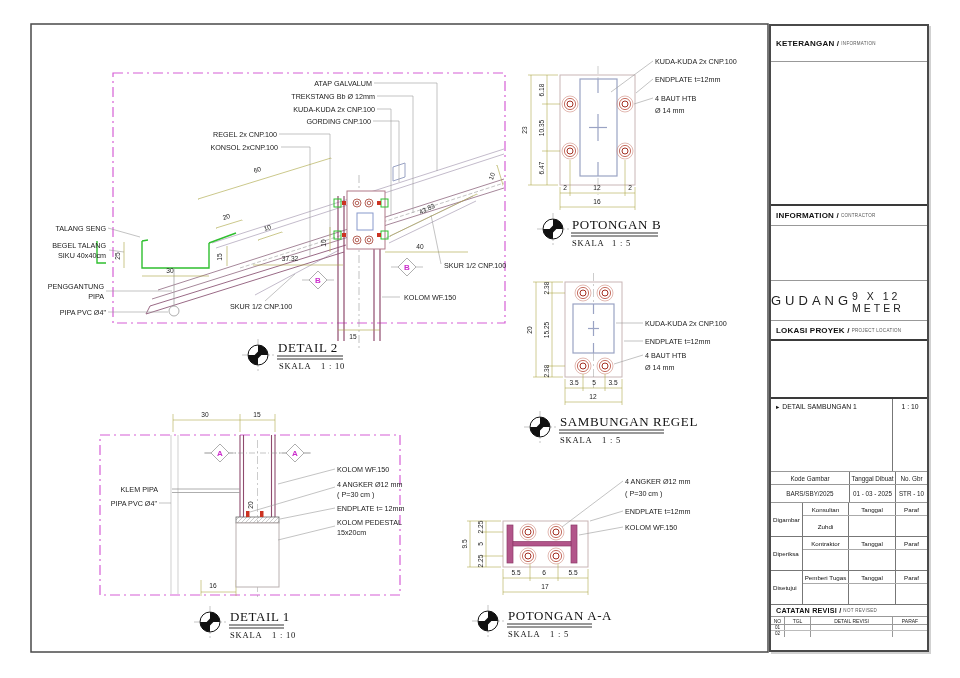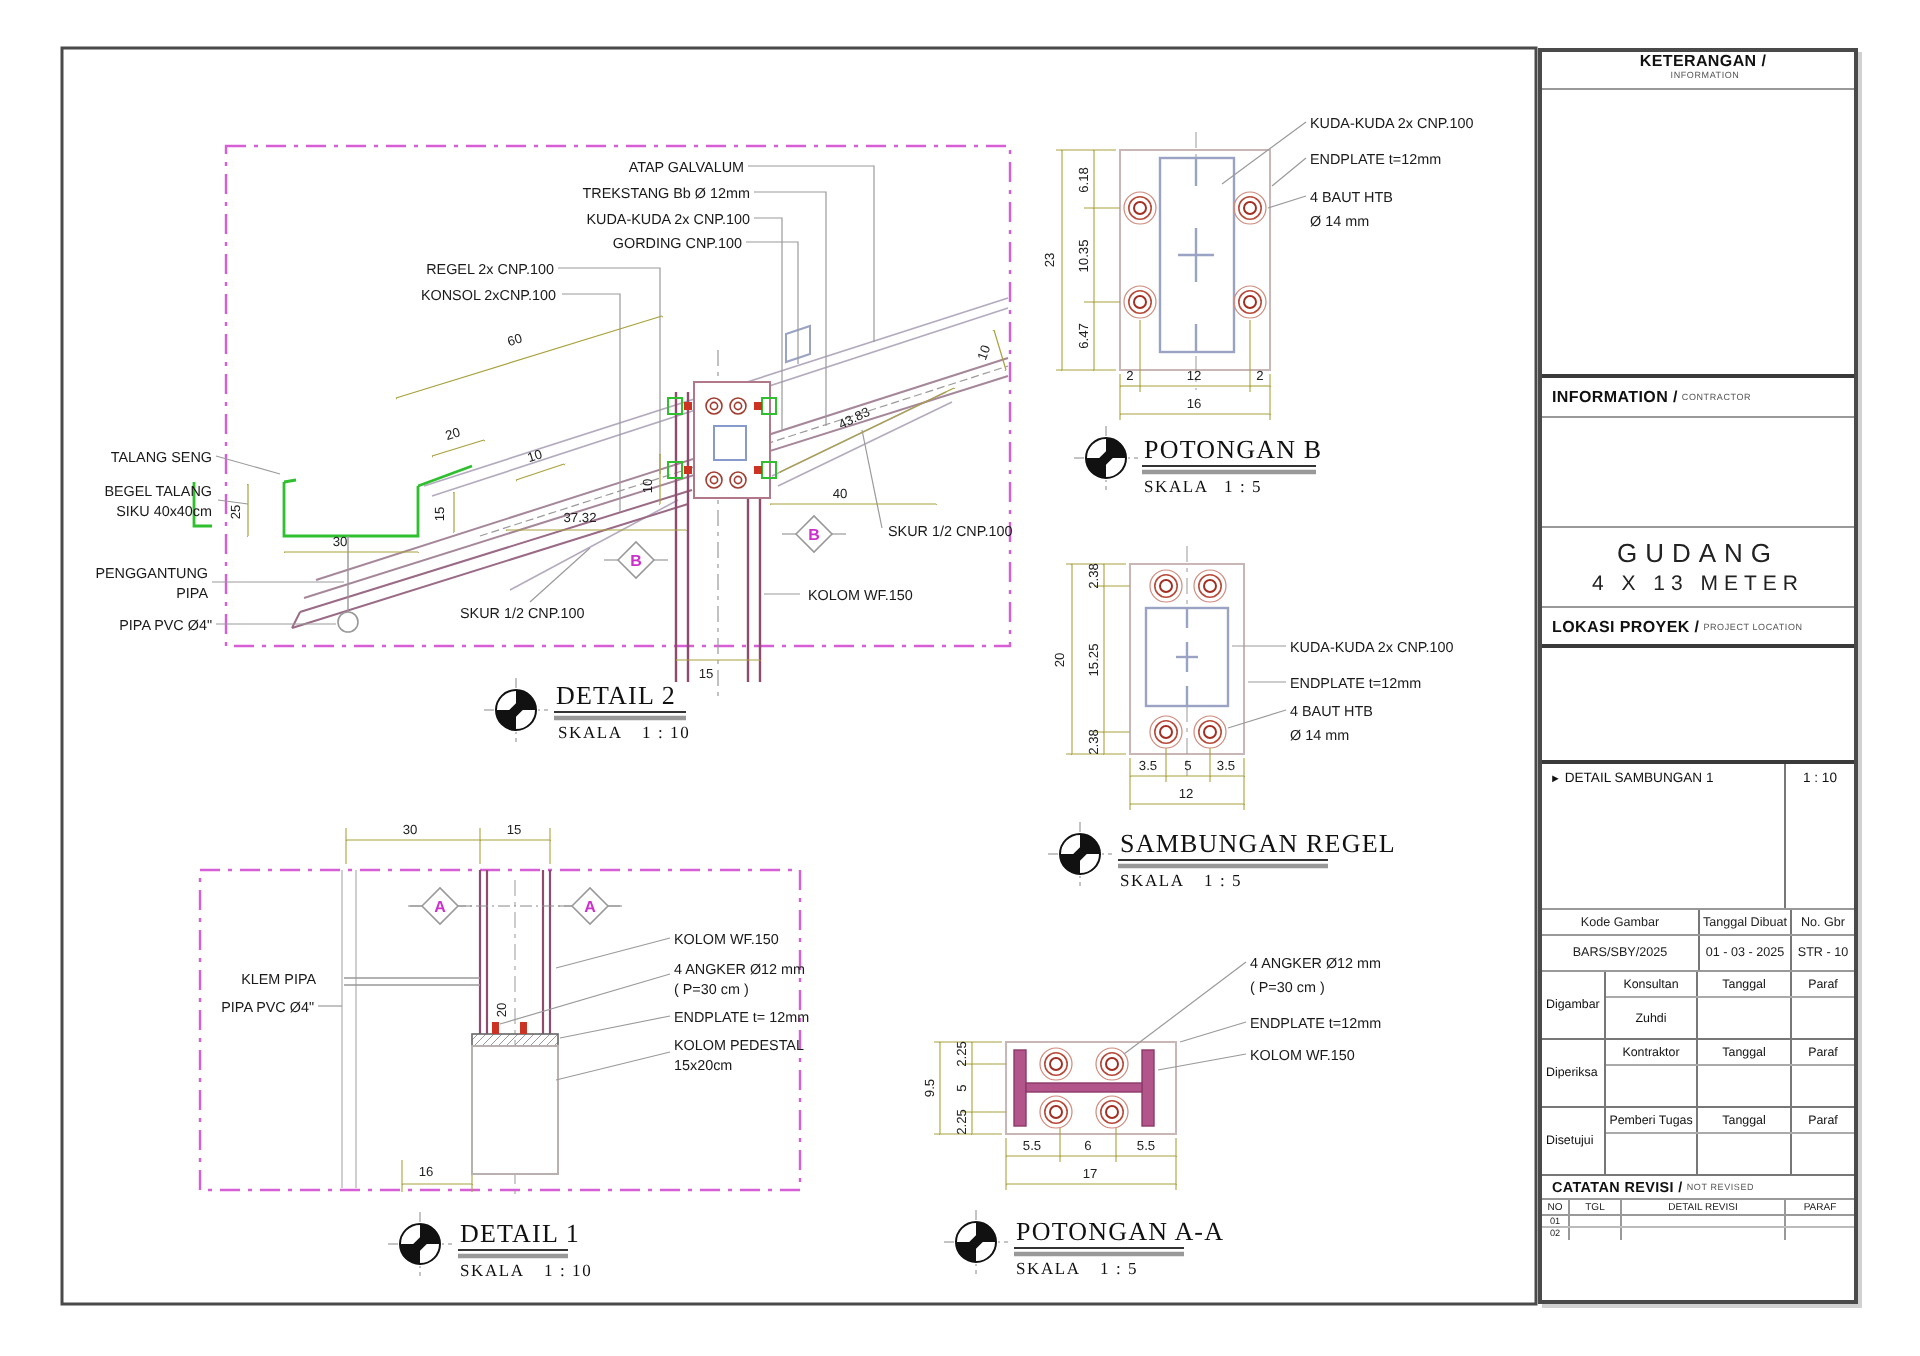--- a/index.html
+++ b/index.html
@@ -13,21 +13,21 @@
   .mk{font:bold 8px "Liberation Sans",sans-serif;fill:#cc2fcc;text-anchor:middle;}
   
   #tblock{position:absolute;left:769px;top:24px;width:160px;height:628px;border:2px solid #4a4a4a;box-sizing:border-box;background:#fff;box-shadow:2px 2px 0 rgba(0,0,0,.18);font-family:"Liberation Sans",sans-serif;color:#111;}
   .hdr{display:flex;align-items:center;padding-left:5px;font-weight:bold;font-size:8px;letter-spacing:.2px;box-sizing:border-box;}
   .hdr .sub{font-weight:normal;font-size:4.5px;color:#555;margin-left:2px;letter-spacing:.3px;}
   .bb1{border-bottom:1px solid #999;}
   .bb2{border-bottom:2px solid #3a3a3a;}
   .cellr{border-right:1px solid #777;box-sizing:border-box;}
   .tinytxt{font-size:6.3px;color:#222;}
   .ctr{display:flex;align-items:center;justify-content:center;}
-  #gudang{height:40px;display:flex;flex-direction:column;align-items:center;justify-content:center;box-sizing:border-box;}
+  #gudang{height:40px;display:flex;flex-direction:row;align-items:center;justify-content:center;box-sizing:border-box;}
   #gudang .l1{font-size:13px;letter-spacing:4px;color:#222;}
   #gudang .l2{font-size:10.5px;letter-spacing:3px;color:#222;margin-top:2px;}
   .rowflex{display:flex;box-sizing:border-box;}
   .sigblock{display:flex;border-bottom:1px solid #777;box-sizing:border-box;height:34px;}
   .sigrole{width:32px;display:flex;align-items:center;padding-left:2px;font-size:6.2px;border-right:1px solid #777;box-sizing:border-box;}
   .sigcells{flex:1;display:flex;flex-direction:column;}
   .sighrow{display:flex;height:13px;border-bottom:1px solid #aaa;box-sizing:border-box;}
   .sigvrow{display:flex;flex:1;}
   .sc2{width:46px;border-right:1px solid #777;box-sizing:border-box;display:flex;align-items:center;justify-content:center;font-size:6.2px;}
   .sc3{width:47px;border-right:1px solid #777;box-sizing:border-box;display:flex;align-items:center;justify-content:center;font-size:6.2px;}
@@ -446,35 +446,35 @@
     <text class="ttl" x="508" y="620">POTONGAN A-A</text>
     <line x1="507" y1="624" x2="592" y2="624" stroke="#333" stroke-width="1"></line>
     <line x1="507" y1="627" x2="592" y2="627" stroke="#999" stroke-width="2.2"></line>
     <text class="sk" x="508" y="637">SKALA</text>
     <text class="sk" x="550" y="637">1 : 5</text>
   </g>
 </svg>
 
 
 <div id="tblock">
-  <div class="hdr bb1" style="height:19px;flex-direction:column;">
+  <div class="hdr bb1" style="height:36px;">
     <span>KETERANGAN /</span>
     <span class="sub">INFORMATION</span>
   </div>
   <div class="bb2" style="height:142px;"></div>
 
   <div class="hdr bb1" style="height:20px;">
     <span>INFORMATION /</span>
     <span class="sub">CONTRACTOR</span>
   </div>
   <div class="bb1" style="height:54px;"></div>
 
   <div id="gudang" class="bb1">
     <div class="l1">GUDANG</div>
-    <div class="l2">4 X 13 METER</div>
+    <div class="l2">9 X 12 METER</div>
   </div>
   <div class="hdr bb2" style="height:20px;">
     <span>LOKASI PROYEK /</span>
     <span class="sub">PROJECT LOCATION</span>
   </div>
   <div class="bb2" style="height:56px;"></div>
 
   <div class="rowflex" style="height:72px;">
     <div class="cellr" style="flex:1;padding:4px 0 0 4px;font-size:6.8px;">
       <span style="font-size:5.5px;">►</span>

